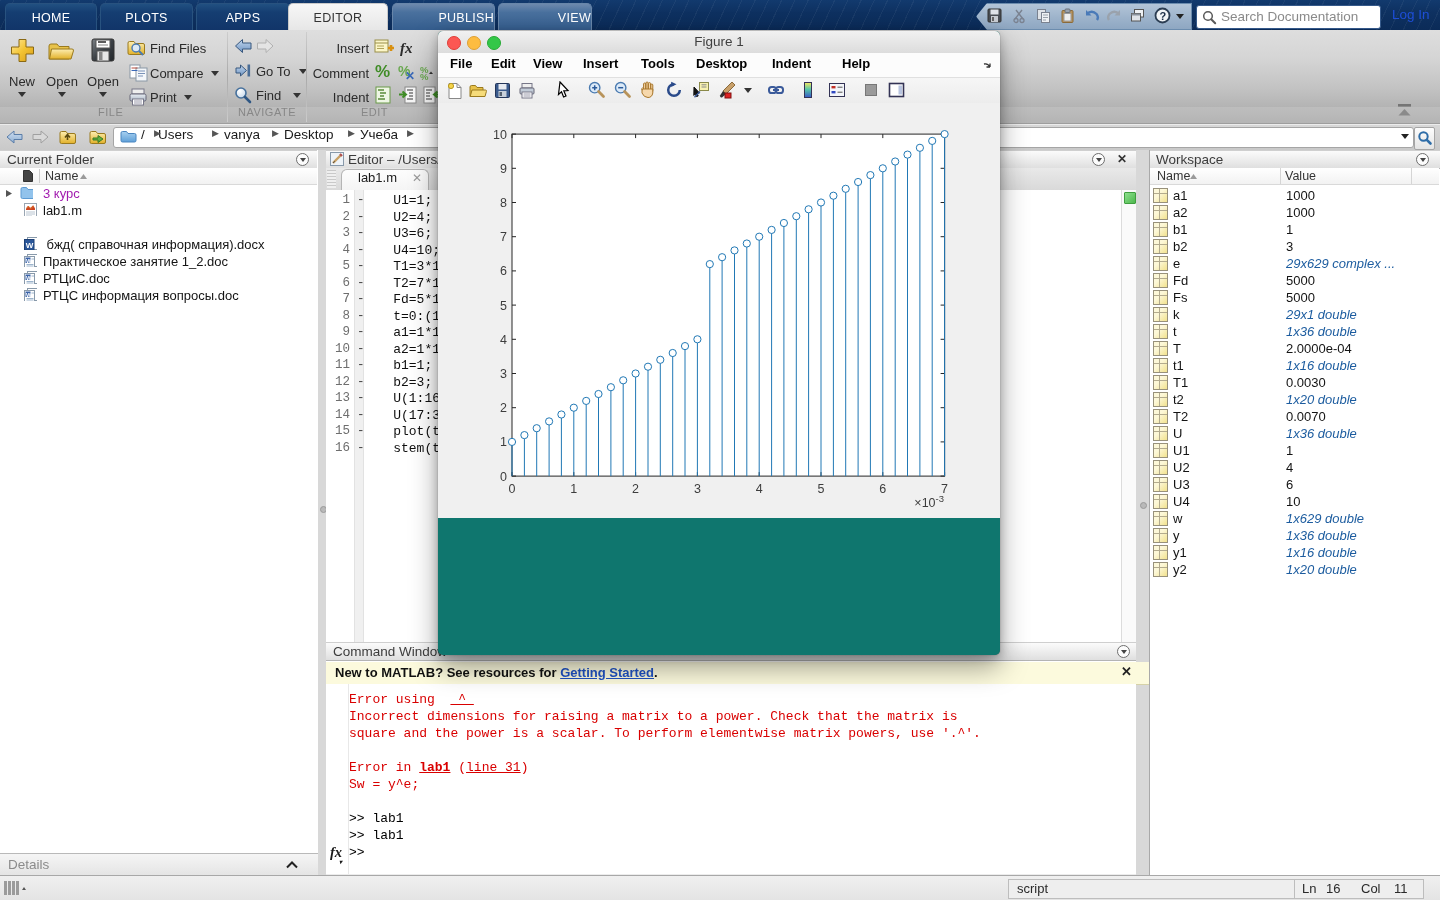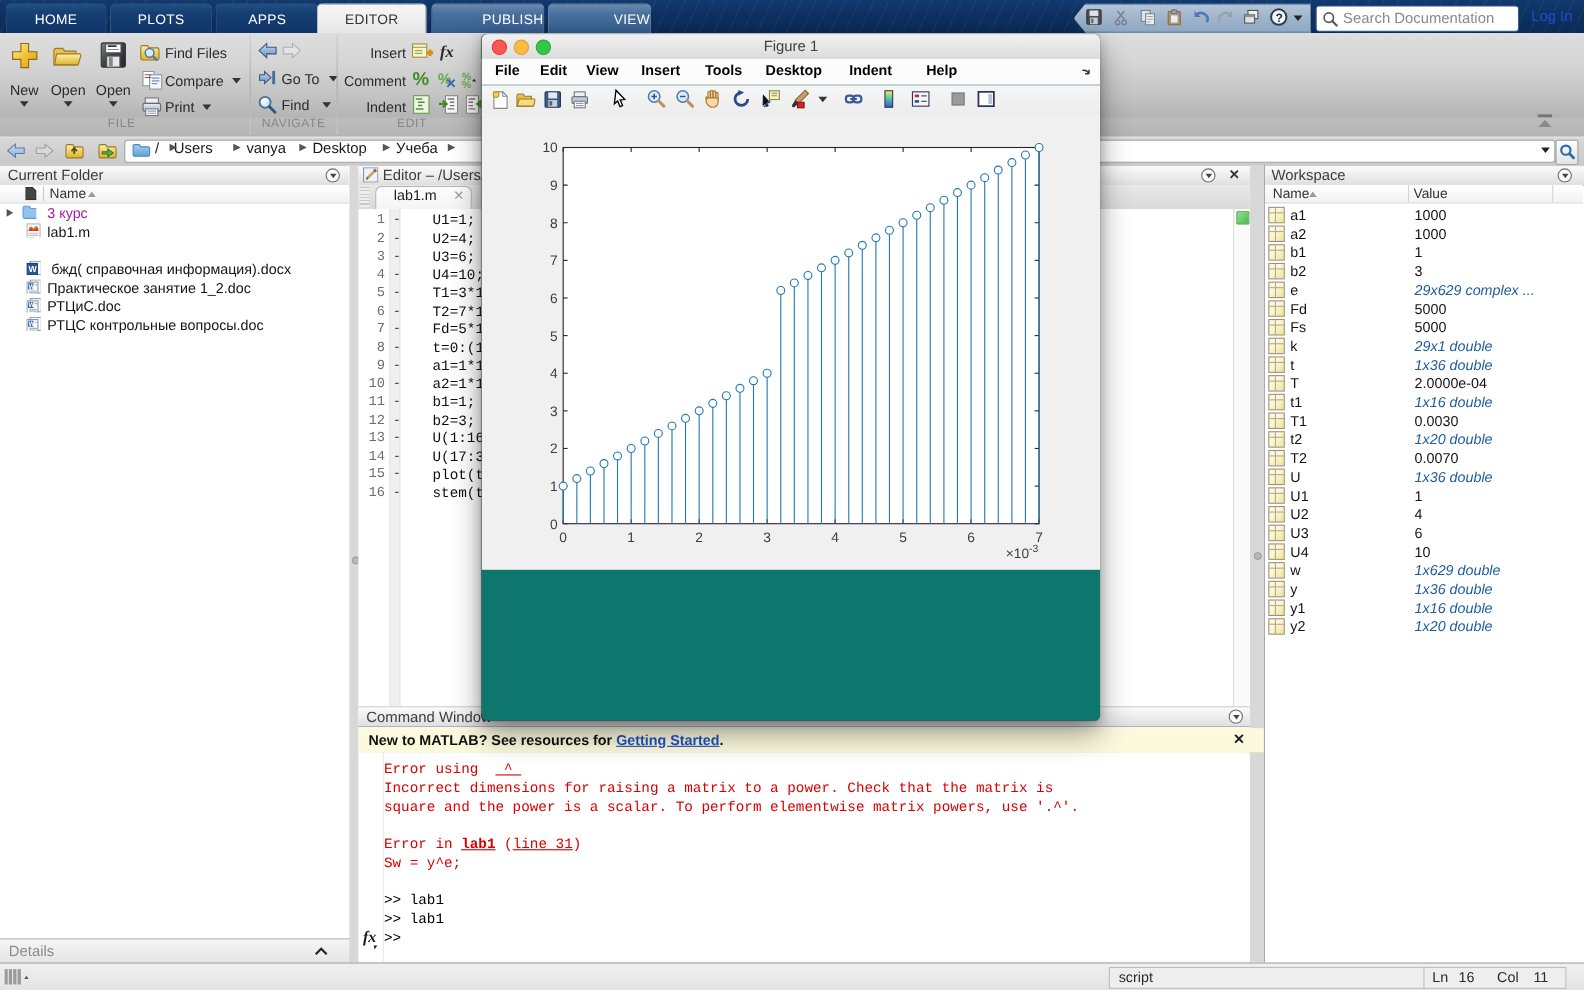--- a/index.html
+++ b/index.html
@@ -433,21 +433,21 @@
     <div class="frow" style="top:102px;"><svg class="ficon" style="left:24px;top:1px;" width="14" height="15">
         <rect x="3.5" y="0.5" width="10" height="12" fill="#fff" stroke="#8899aa"></rect>
         <rect x="0.5" y="2.5" width="10" height="12" fill="#fff" stroke="#8899aa"></rect>
         <rect x="1.5" y="3.5" width="5" height="5.5" fill="#3a63a8"></rect>
         <text x="2" y="8.5" font-size="6" fill="#fff" font-weight="bold" font-family="Liberation Sans">W</text>
         <g stroke="#9db4cc">
           <path d="M7.5 5 h2.5"></path>
           <path d="M2.5 10.5 h7"></path>
           <path d="M2.5 12 h7"></path>
         </g>
-      </svg><span style="position:absolute;left:43px;top:1px;">РТЦС контрольные вопросы.doc</span></div>
+      </svg><span style="position:absolute;left:43px;top:1px;">РТЦС информация вопросы.doc</span></div>
   </div>
 <div id="details" class="abs">
     <span style="position:absolute;left:8px;top:3px;font-size:13.5px;color:#8b8b8b;">Details</span>
     <svg style="position:absolute;left:285px;top:6px;" width="14" height="9">
       <path d="M2 7.5 L7 2.5 L12 7.5" stroke="#222" stroke-width="2" fill="none"></path>
     </svg>
   </div>
 
 <div class="vsplit" style="left:318px;width:8px;"></div>
 <div class="dot" style="left:319.5px;top:506px;"></div>

